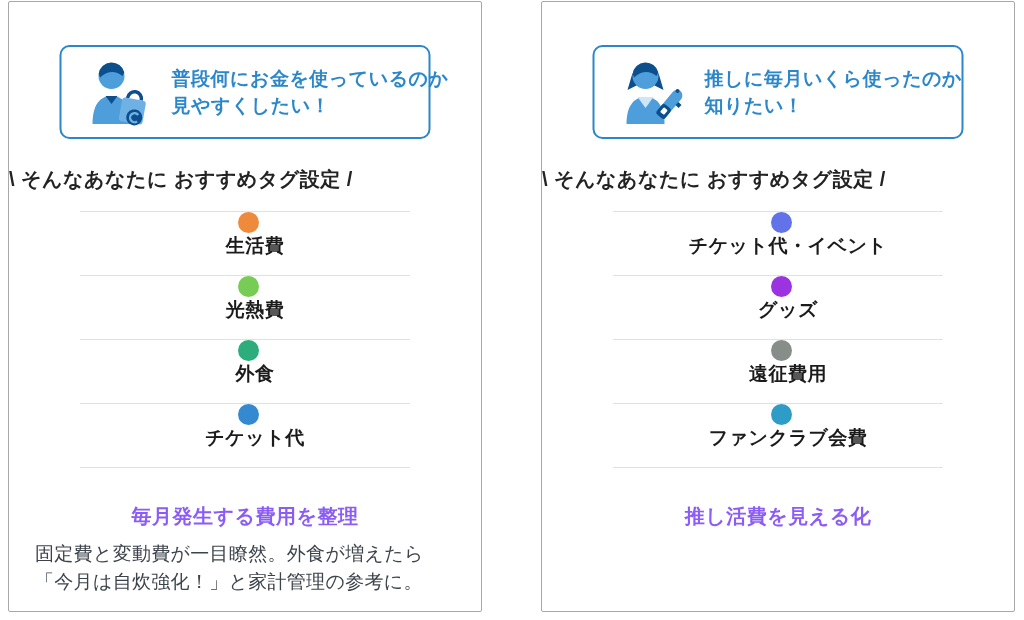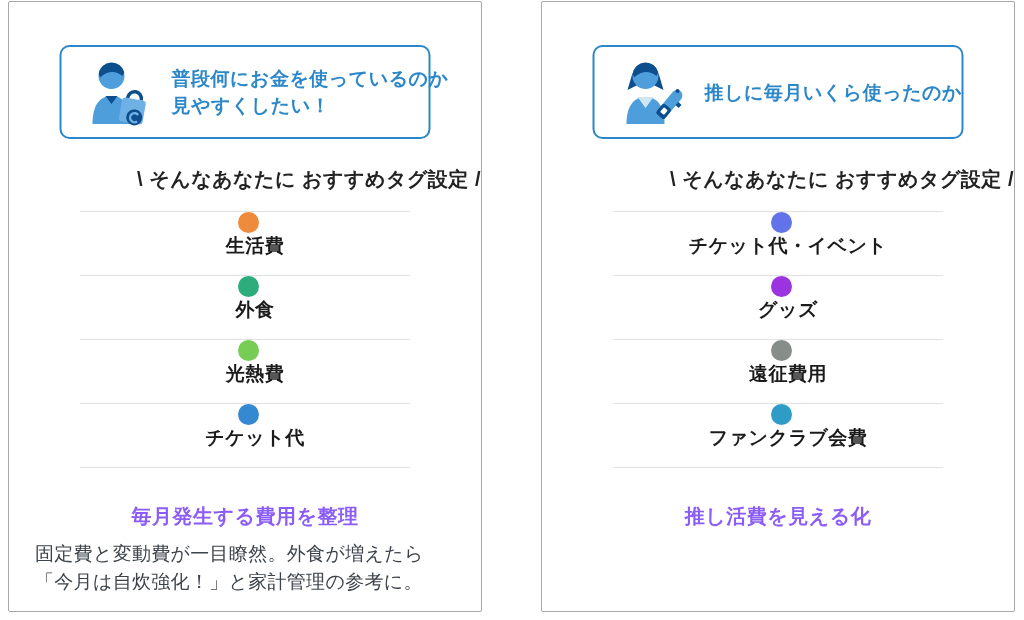--- a/index.html
+++ b/index.html
@@ -32,21 +32,21 @@
     margin-left:14px;
     color:#2b87c9; font-weight:bold;
     font-size:19px; line-height:27px;
     letter-spacing:0.5px;
     white-space:nowrap;
   }
 
   
   .heading {
     position:absolute; top:164px; left:0; width:100%;
-    text-align:right;
+    text-align:left;
     font-size:20px; font-weight:bold; color:#232323;
     letter-spacing:0.5px;
     white-space:nowrap;
   }
 
   
   .tag-list {
     position:absolute; top:209px; left:71px; width:330px;
     border-bottom:1px solid #e1e1e1;
   }
@@ -107,26 +107,26 @@
   </div>
 
   <div class="heading">\ そんなあなたに おすすめタグ設定 /</div>
 
   <div class="tag-list">
     <div class="tag-row">
       <span class="tag-dot" style="background: rgb(238, 138, 59);"></span>
       <span class="tag-label">生活費</span>
     </div>
     <div class="tag-row">
+      <span class="tag-dot" style="background: rgb(119, 204, 85);"></span>
+      <span class="tag-label">光熱費</span>
+    </div>
+    <div class="tag-row">
       <span class="tag-dot" style="background: rgb(44, 173, 123);"></span>
       <span class="tag-label">外食</span>
-    </div>
-    <div class="tag-row">
-      <span class="tag-dot" style="background: rgb(119, 204, 85);"></span>
-      <span class="tag-label">光熱費</span>
     </div>
     <div class="tag-row">
       <span class="tag-dot" style="background: rgb(52, 137, 209);"></span>
       <span class="tag-label">チケット代</span>
     </div>
   </div>
 
   <div class="card-title">毎月発生する費用を整理</div>
   <p class="card-desc">固定費と変動費が一目瞭然。外食が増えたら「今月は自炊強化！」と家計管理の参考に。</p>
 </section>
@@ -146,20 +146,21 @@
           <rect x="42.5" y="28" width="11" height="38" rx="5.5" fill="#4d9edb"></rect>
           <rect x="42.5" y="48" width="11" height="13" rx="3" fill="#0d4e8c"></rect>
           <rect x="45.5" y="51" width="5" height="6" rx="1" fill="#ffffff"></rect>
         </g>
         <circle cx="59" cy="33" r="2" fill="#0d4e8c"></circle>
         <path d="M60 44 l3 3 -3 3 -3 -3 Z" fill="#0d4e8c"></path>
       </svg>
     </span>
     <div class="bubble-text">
       <div>推しに毎月いくら使ったのか</div>
+      <div>知りたい！</div>
     </div>
   </div>
 
   <div class="heading">\ そんなあなたに おすすめタグ設定 /</div>
 
   <div class="tag-list">
     <div class="tag-row">
       <span class="tag-dot" style="background: rgb(98, 114, 232);"></span>
       <span class="tag-label">チケット代・イベント</span>
     </div>

